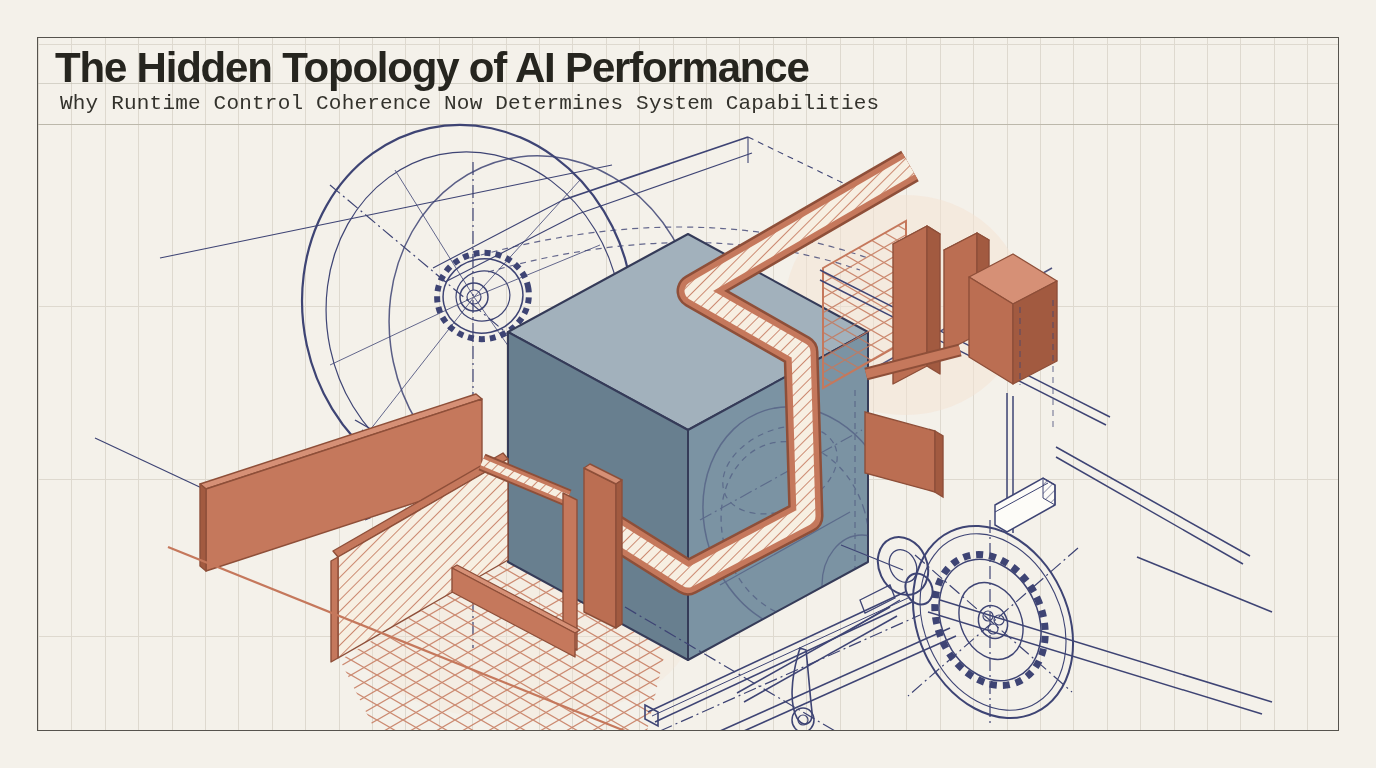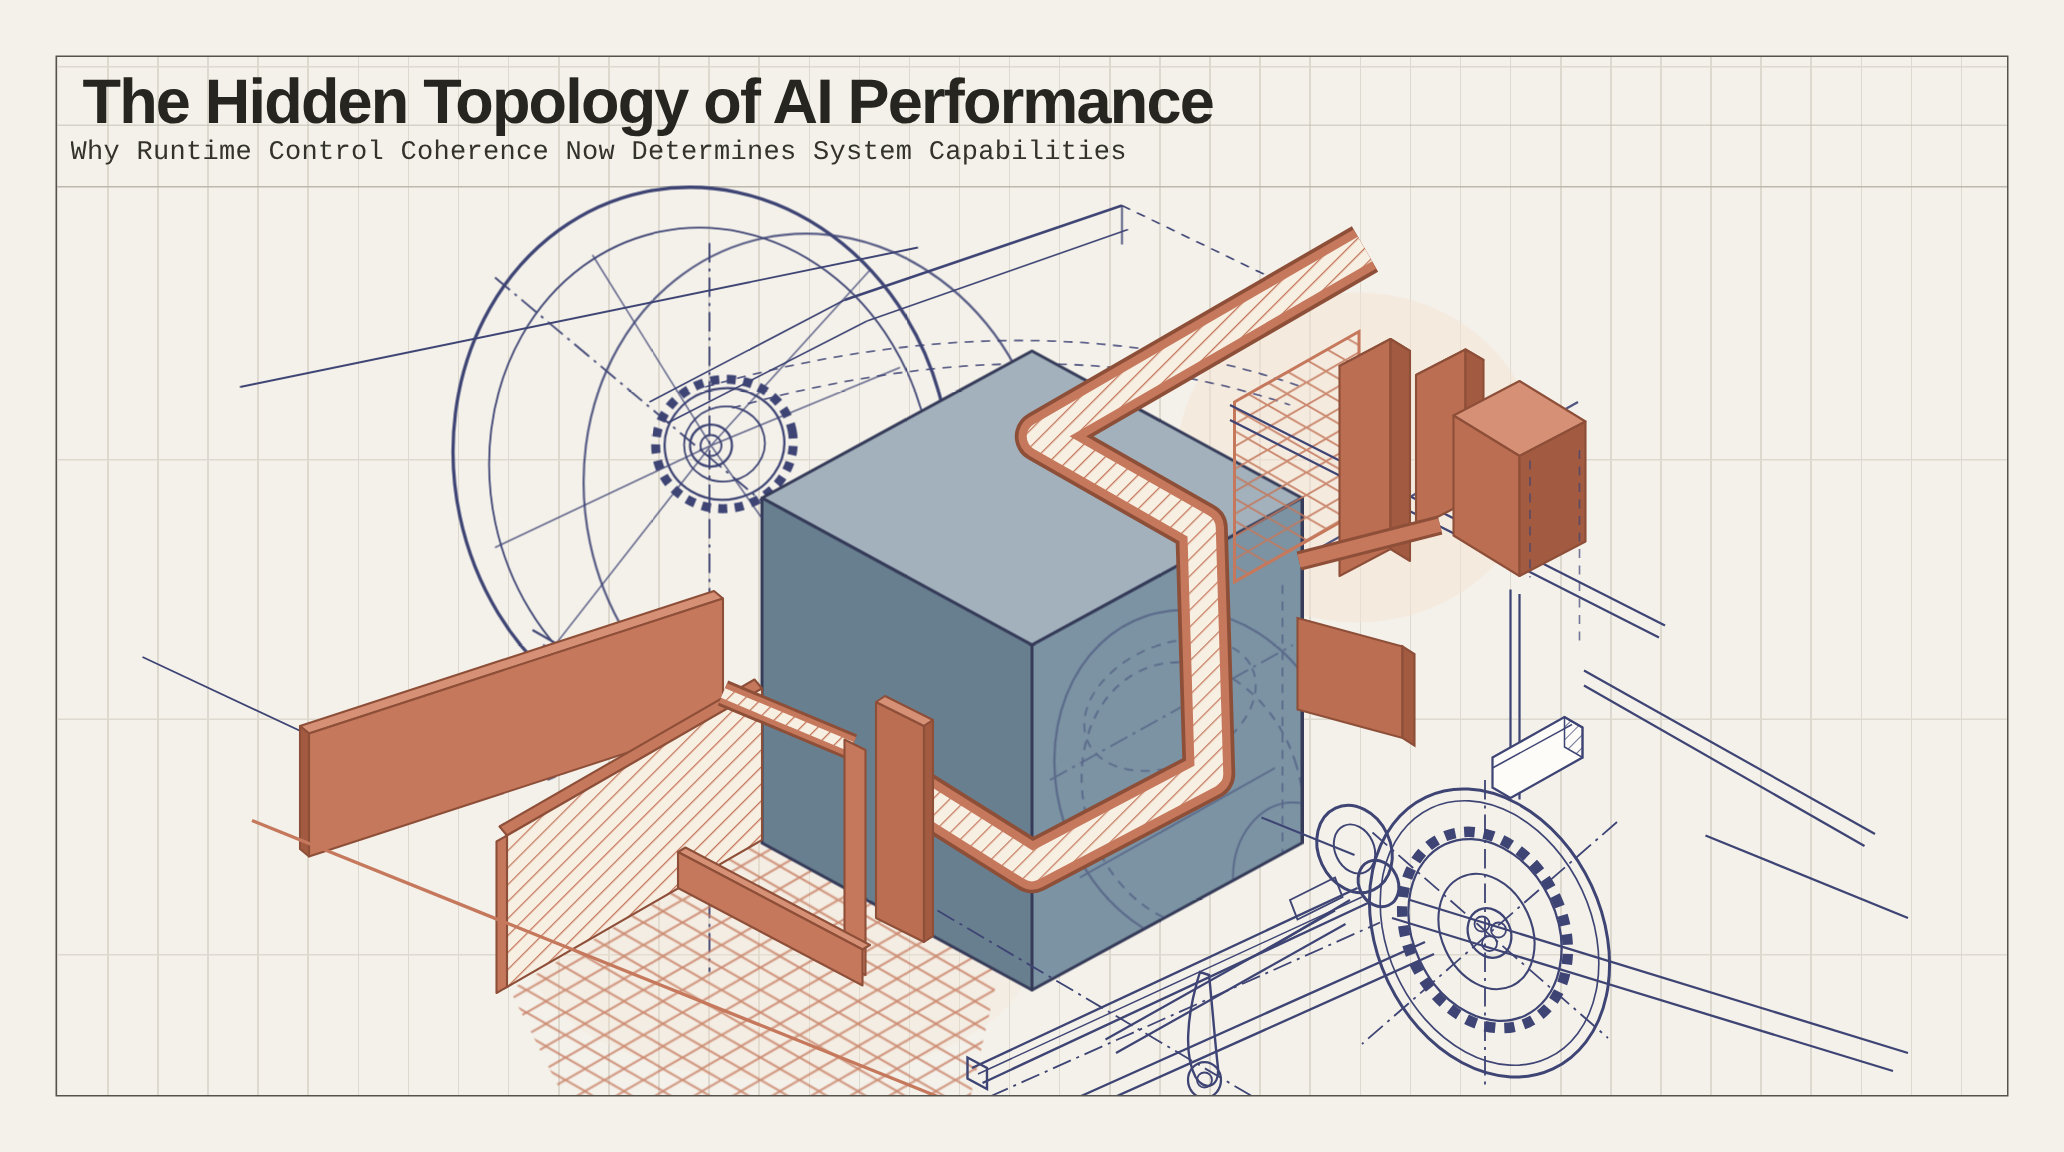--- a/index.html
+++ b/index.html
@@ -16,22 +16,22 @@
   .frame{position:absolute;left:37px;top:37px;width:1302px;height:694px;
          border:1px solid var(--panel-border);}
   .vgrid{position:absolute;inset:0;
          background:repeating-linear-gradient(to right,var(--grid-line) 0px,var(--grid-line) 1px,transparent 1px,transparent 33.4px);}
   .hline{position:absolute;left:0;width:100%;height:1px;background:var(--grid-line)}
   .hline.rule{background:var(--rule-line)}
   svg.art{position:absolute;left:0;top:0;width:1376px;height:768px;z-index:2}
   .page-title{position:absolute;left:55px;top:44px;z-index:3;
     font-family:"Liberation Sans",sans-serif;font-weight:bold;font-size:42px;
     letter-spacing:-1.2px;color:var(--title-color);white-space:nowrap}
-  .page-subtitle{position:absolute;left:47px;top:92px;z-index:3;
-    font-family:"Liberation Mono","DejaVu Sans Mono",monospace;font-size:18px;
+  .page-subtitle{position:absolute;left:60px;top:92px;z-index:3;
+    font-family:"Liberation Mono","DejaVu Sans Mono",monospace;font-size:21px;
     letter-spacing:0.2px;color:var(--subtitle-color);white-space:nowrap}
   .ink{stroke:var(--ink);fill:none}
   .dsh{stroke-dasharray:6 5}
   .ddot{stroke-dasharray:13 4 2 4}
   .o-edge{stroke:var(--accent-dark);stroke-width:1.4}
 </style>
 </head>
 <body>
 
 <div class="canvas">

